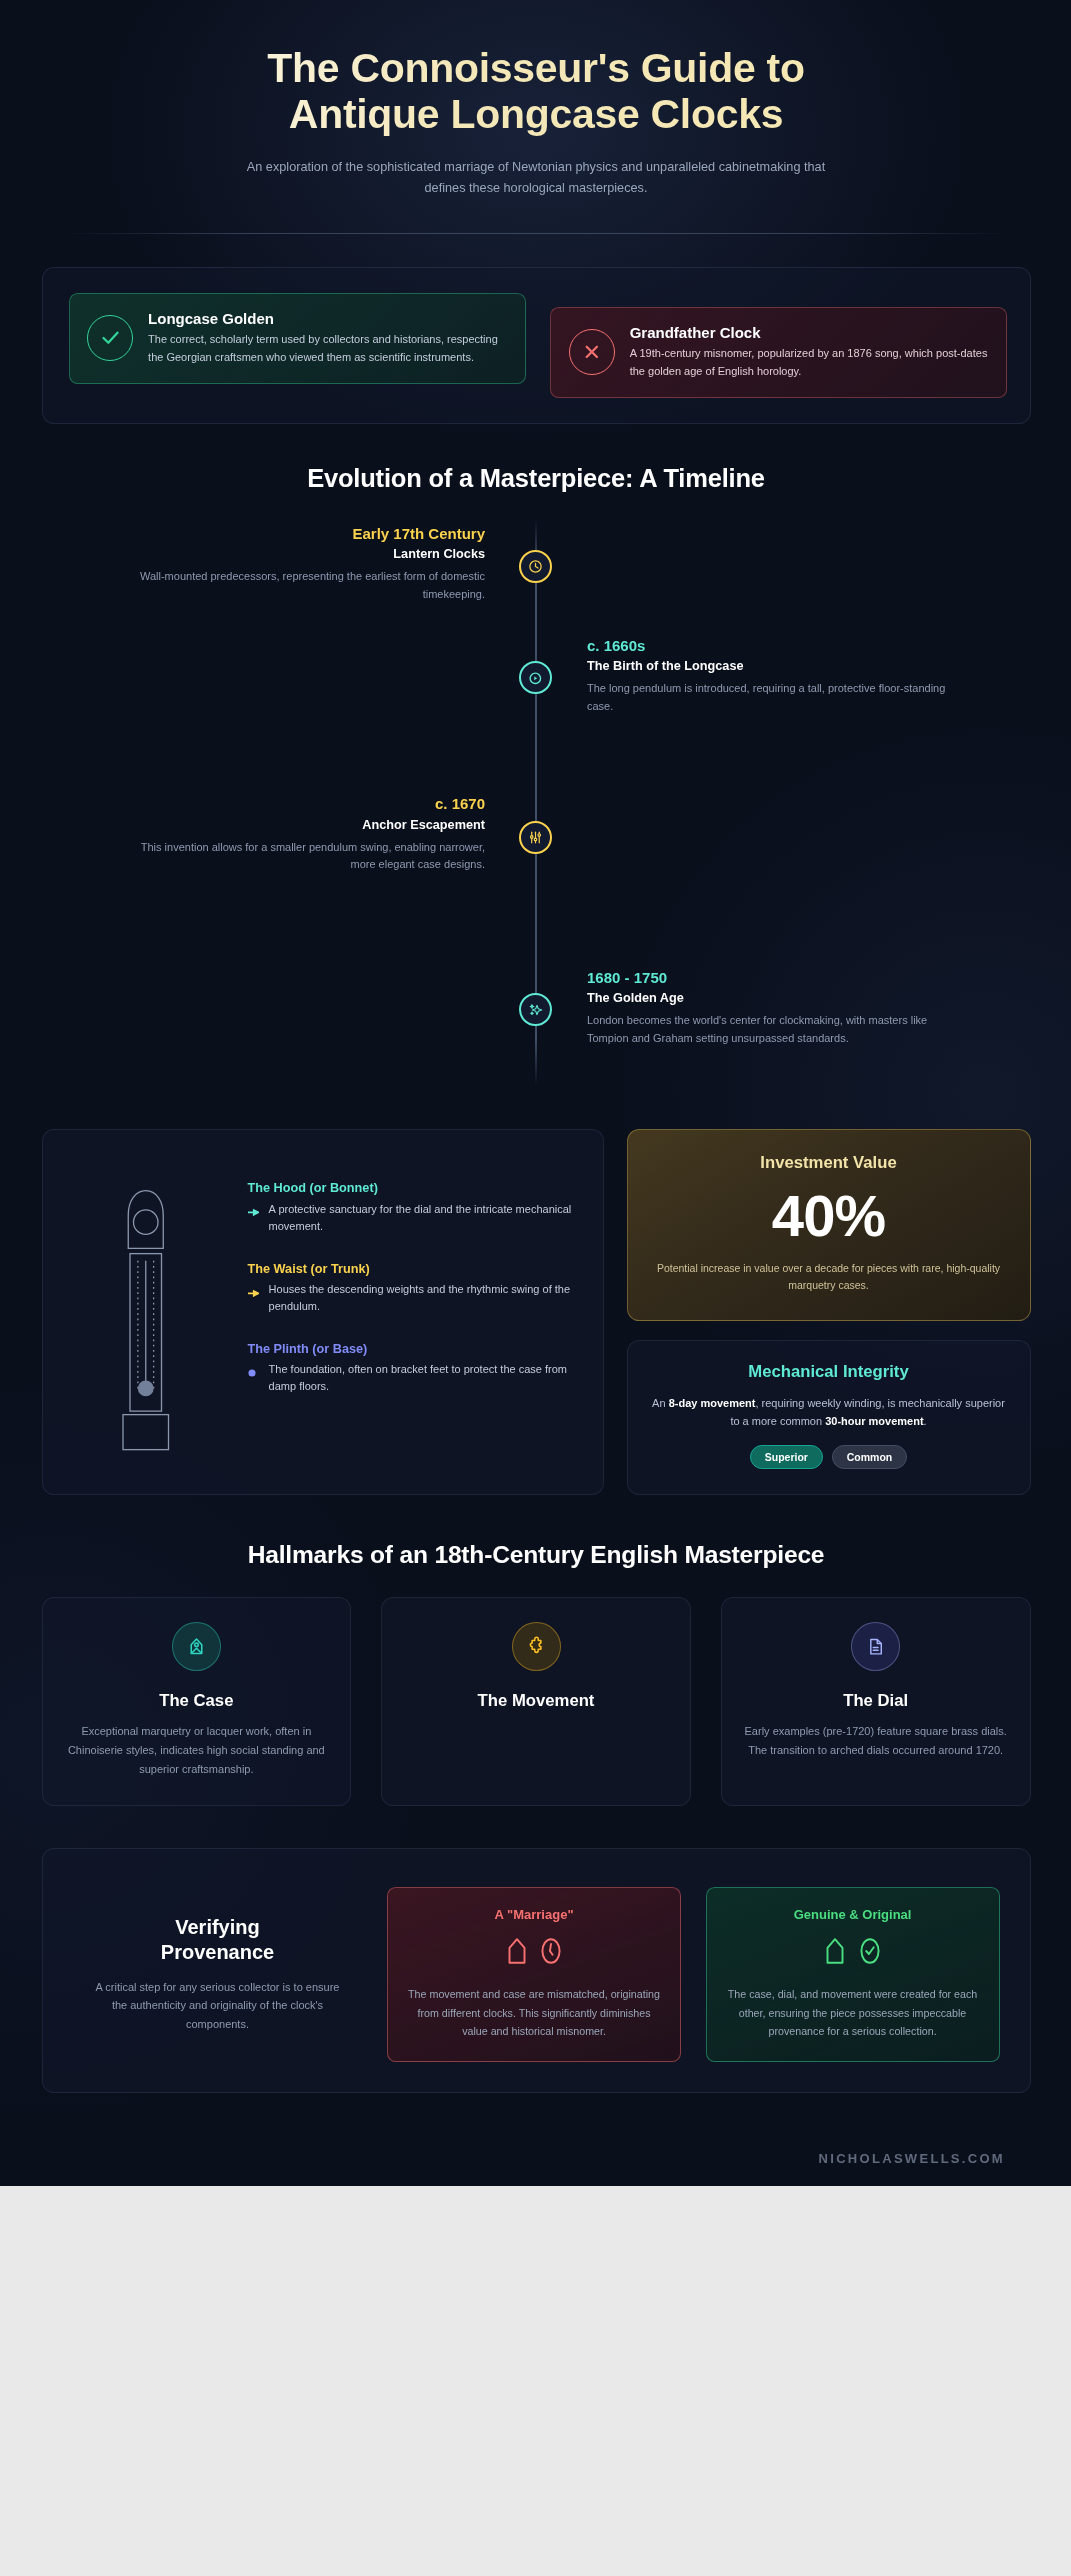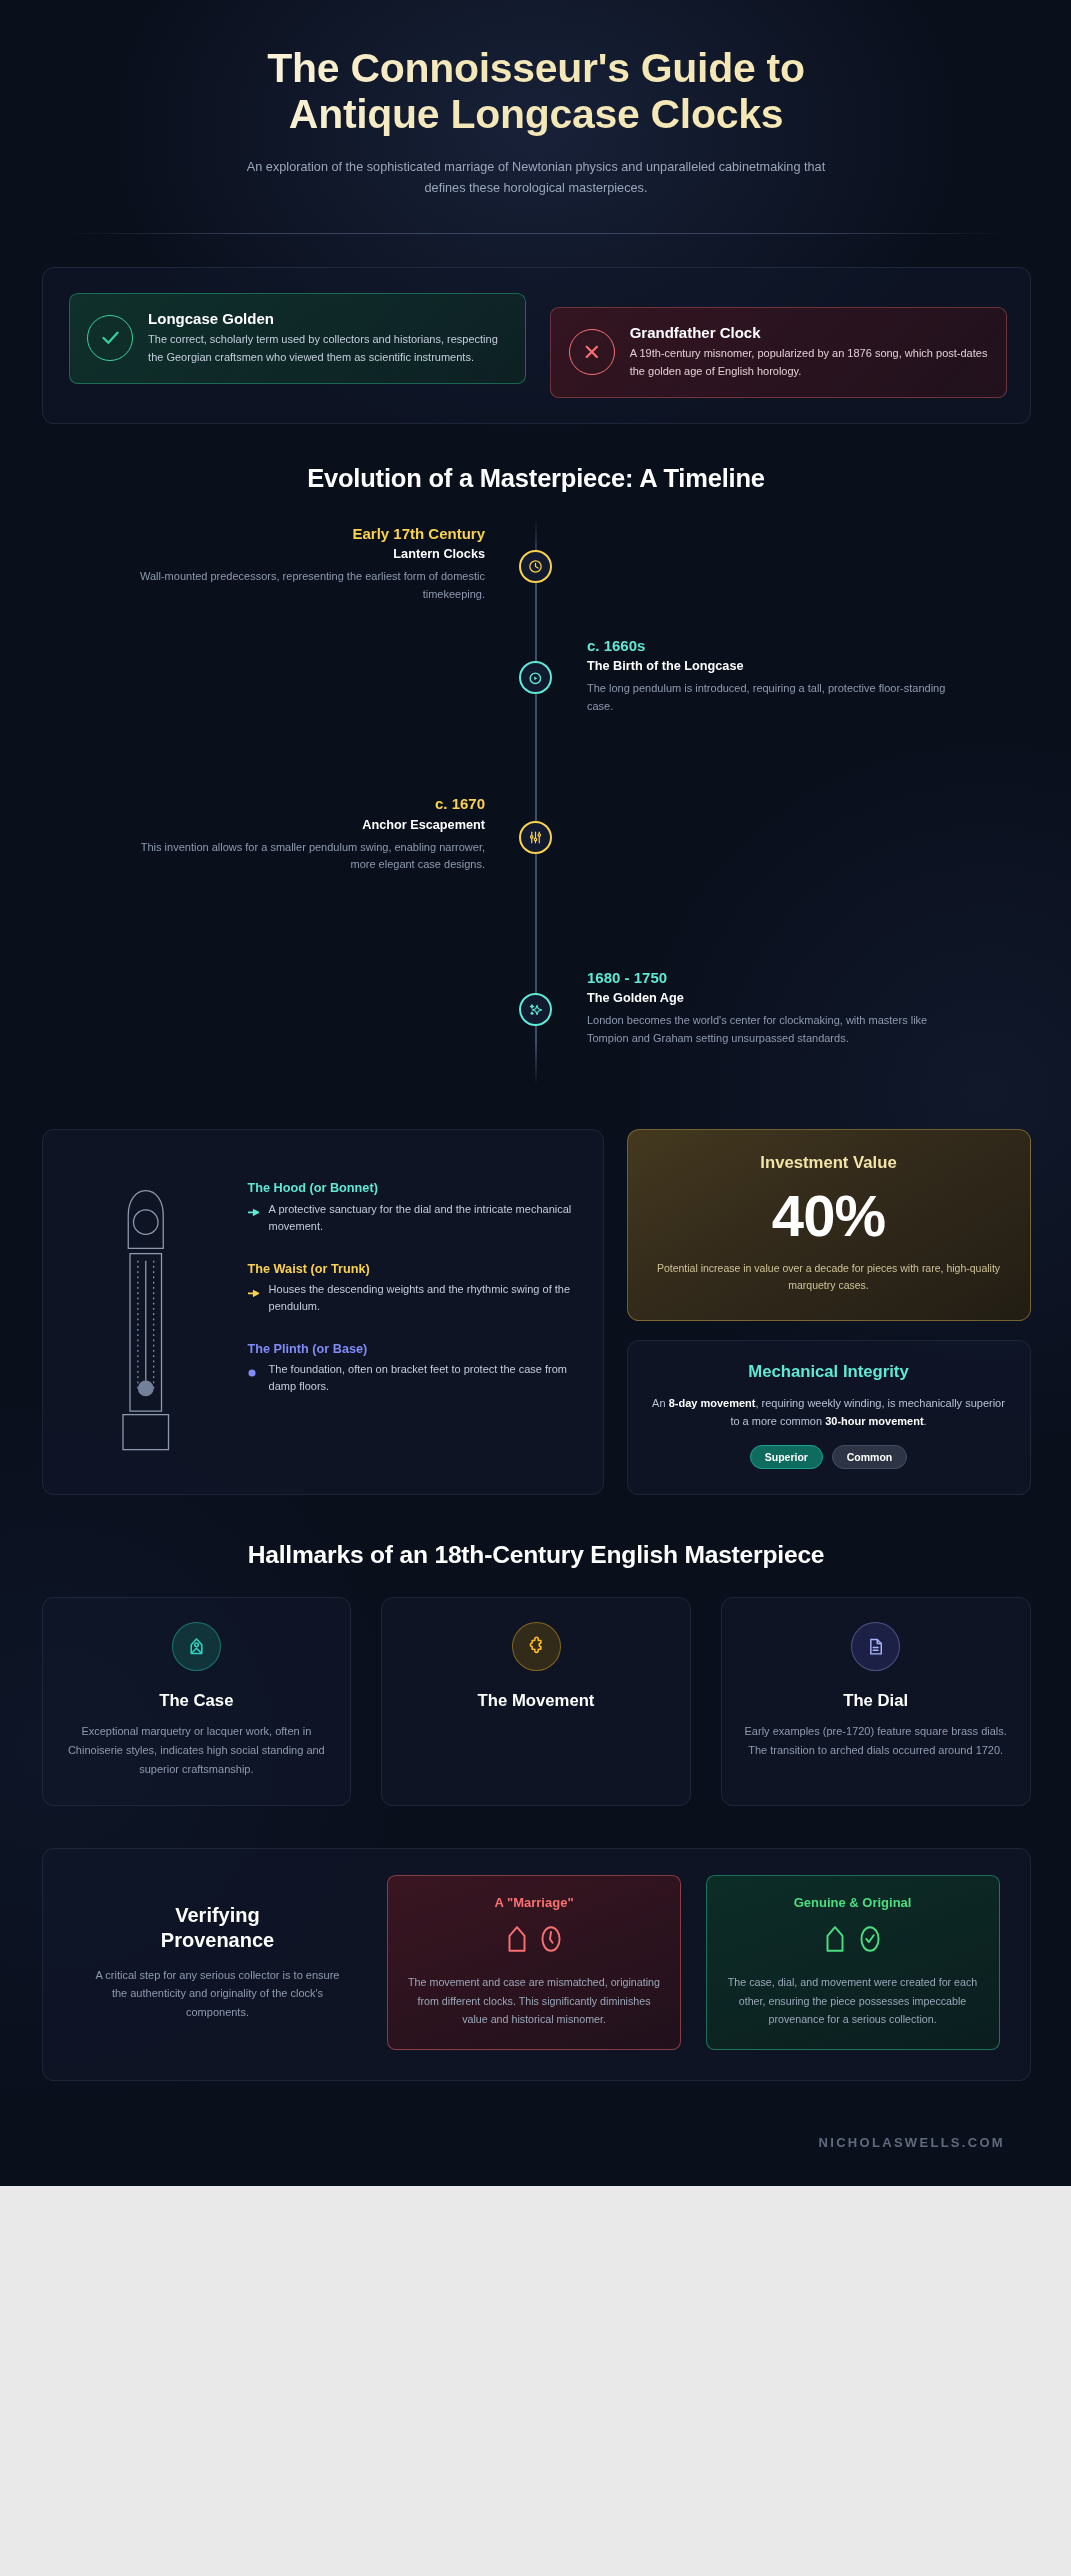--- a/index.html
+++ b/index.html
@@ -192,37 +192,37 @@
   .hall { flex: 1; padding: 24.6px 19.3px 26px; text-align: center; }
   .hall-ic {
     width: 49px; height: 49px; border-radius: 50%;
     margin: 0 auto 19.3px;
     display: flex; align-items: center; justify-content: center;
   }
   .hall h3 { font-size: 16.7px; color: #fff; font-weight: bold; margin-bottom: 11.4px; }
   .hall p { font-size: 11px; line-height: 1.72; color: #8e9ab0; }
 
   
-  .prov { margin-top: 42px; padding: 26px 30px 30px; display: flex; gap: 24.6px; align-items: center; }
+  .prov { margin-top: 42px; padding: 38px 30px 30px; display: flex; gap: 24.6px; align-items: center; }
   .prov-left { flex: 0 0 290px; text-align: center; padding: 0 14px; }
   .prov-left h2 { font-size: 20px; color: #fff; font-weight: bold; line-height: 1.25; margin-bottom: 12.3px; }
   .prov-left p { font-size: 11px; line-height: 1.7; color: #8e9ab0; }
   .prov-card { flex: 1; border-radius: 8.8px; padding: 19.3px 17.6px 21px; text-align: center; }
   .prov-card.bad { border: 0.9px solid rgba(248,113,113,0.45); background: linear-gradient(160deg, rgba(63,22,33,0.9), rgba(40,16,24,0.7)); }
   .prov-card.good { border: 0.9px solid rgba(52,211,153,0.45); background: linear-gradient(160deg, rgba(13,48,40,0.9), rgba(10,34,29,0.7)); }
   .prov-card h4 { font-size: 13px; font-weight: bold; margin-bottom: 14px; }
   .prov-card.bad h4 { color: #f87171; }
   .prov-card.good h4 { color: #4ade80; }
   .prov-icons { display: flex; gap: 8.8px; justify-content: center; margin-bottom: 16px; }
   .prov-card p { font-size: 10.7px; line-height: 1.72; color: #9aa6ba; }
 
   
   .footer {
     position: absolute;
-    left: 0; right: 0; bottom: 36px;
+    left: 0; right: 0; bottom: 20px;
     text-align: right;
     padding-right: 67px;
     font-size: 13px;
     font-weight: bold;
     letter-spacing: 2.3px;
     color: #606a7d;
     z-index: 3;
   }
 </style>
 </head>

